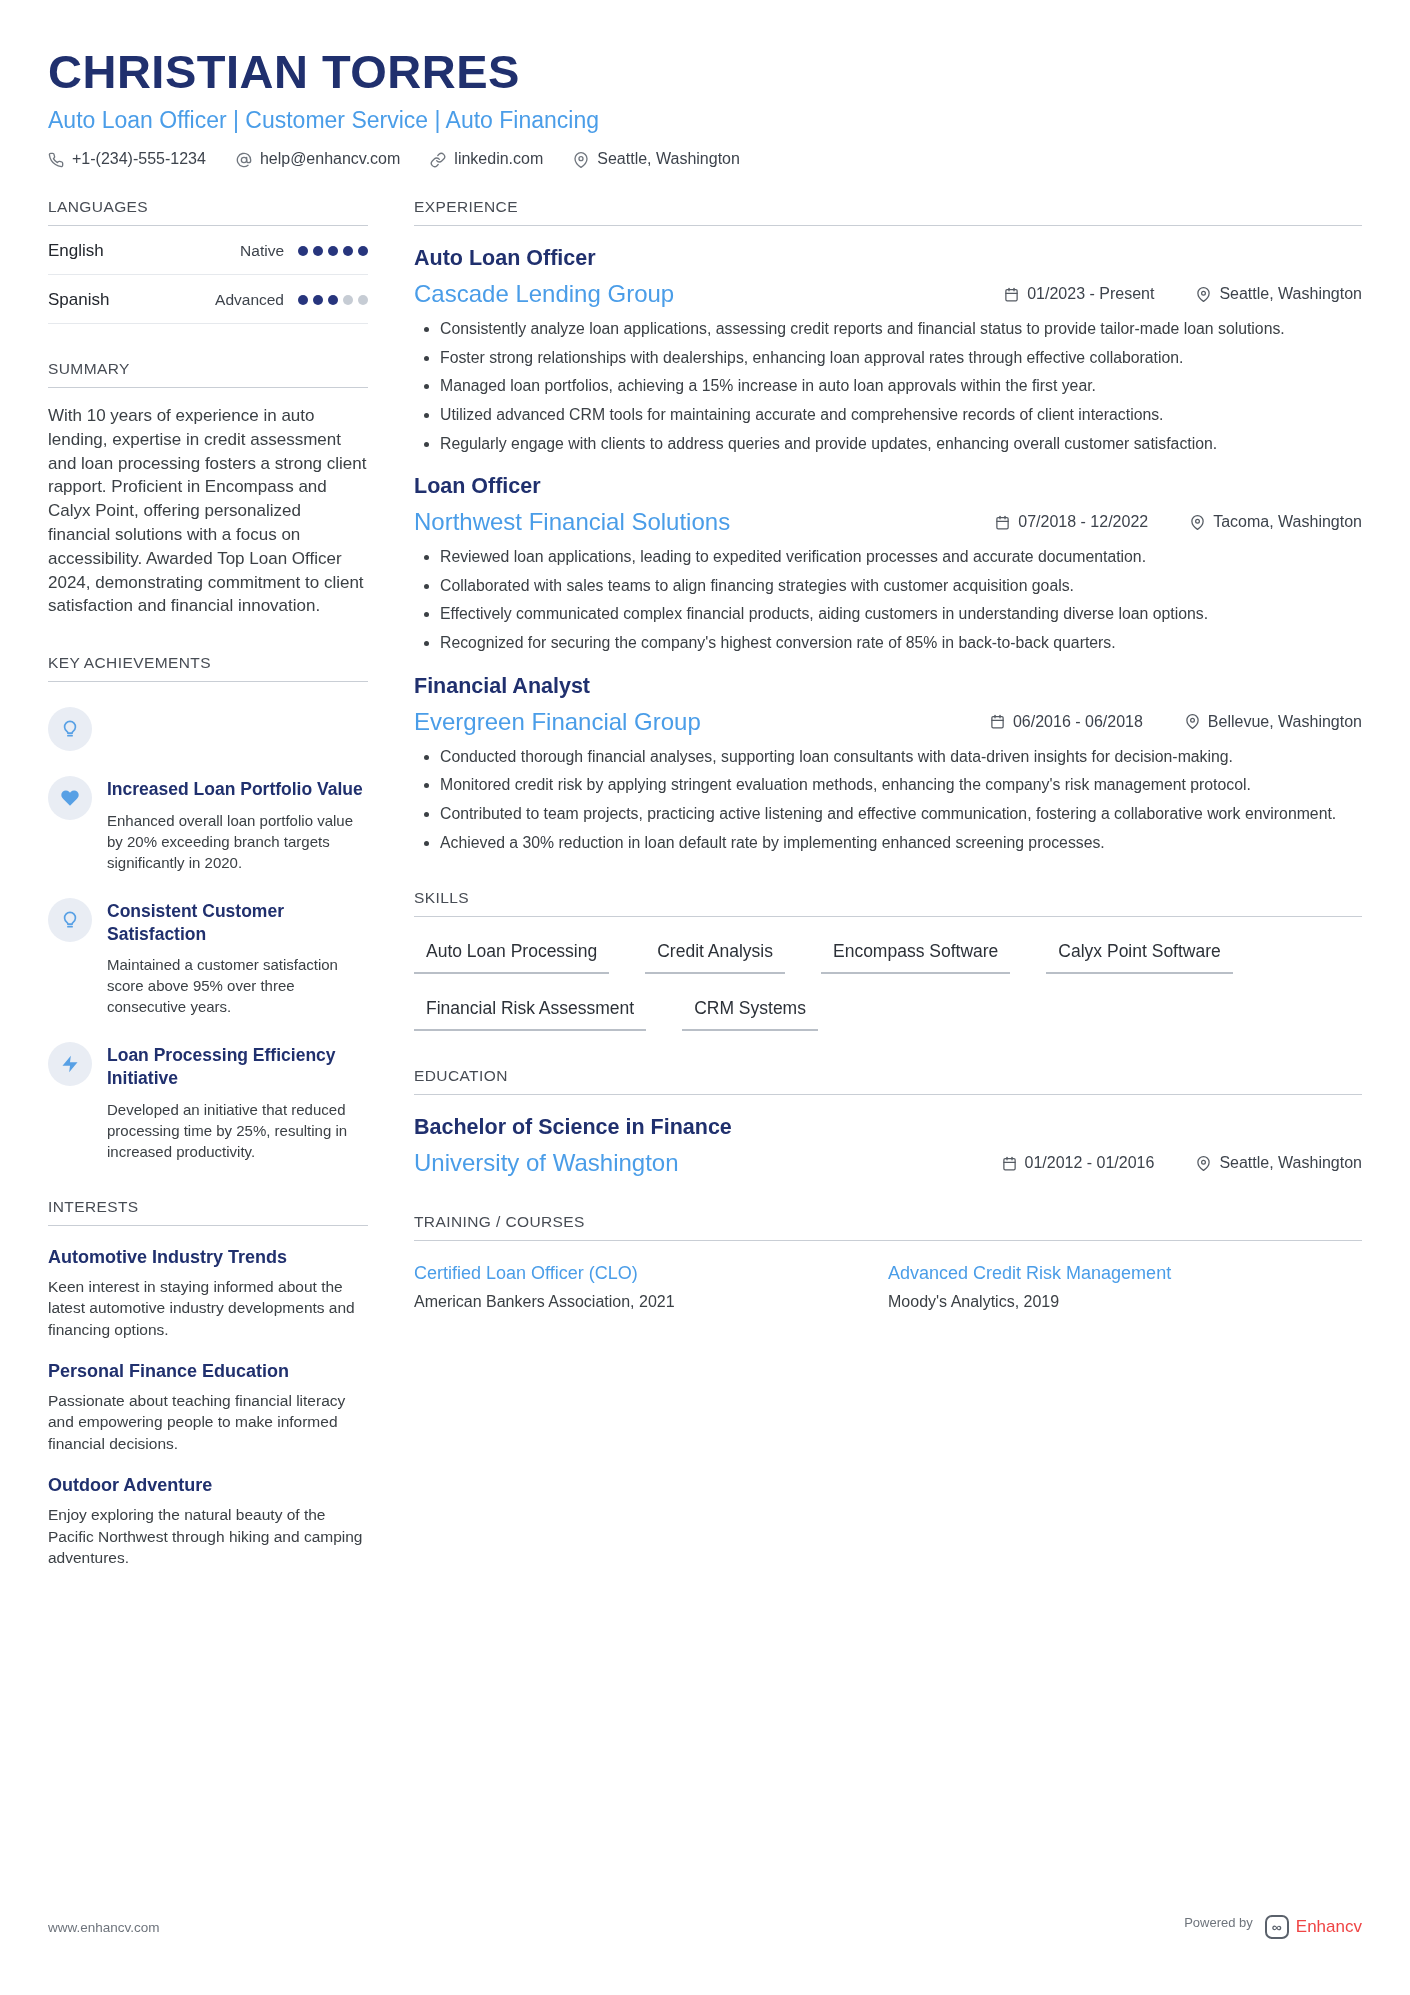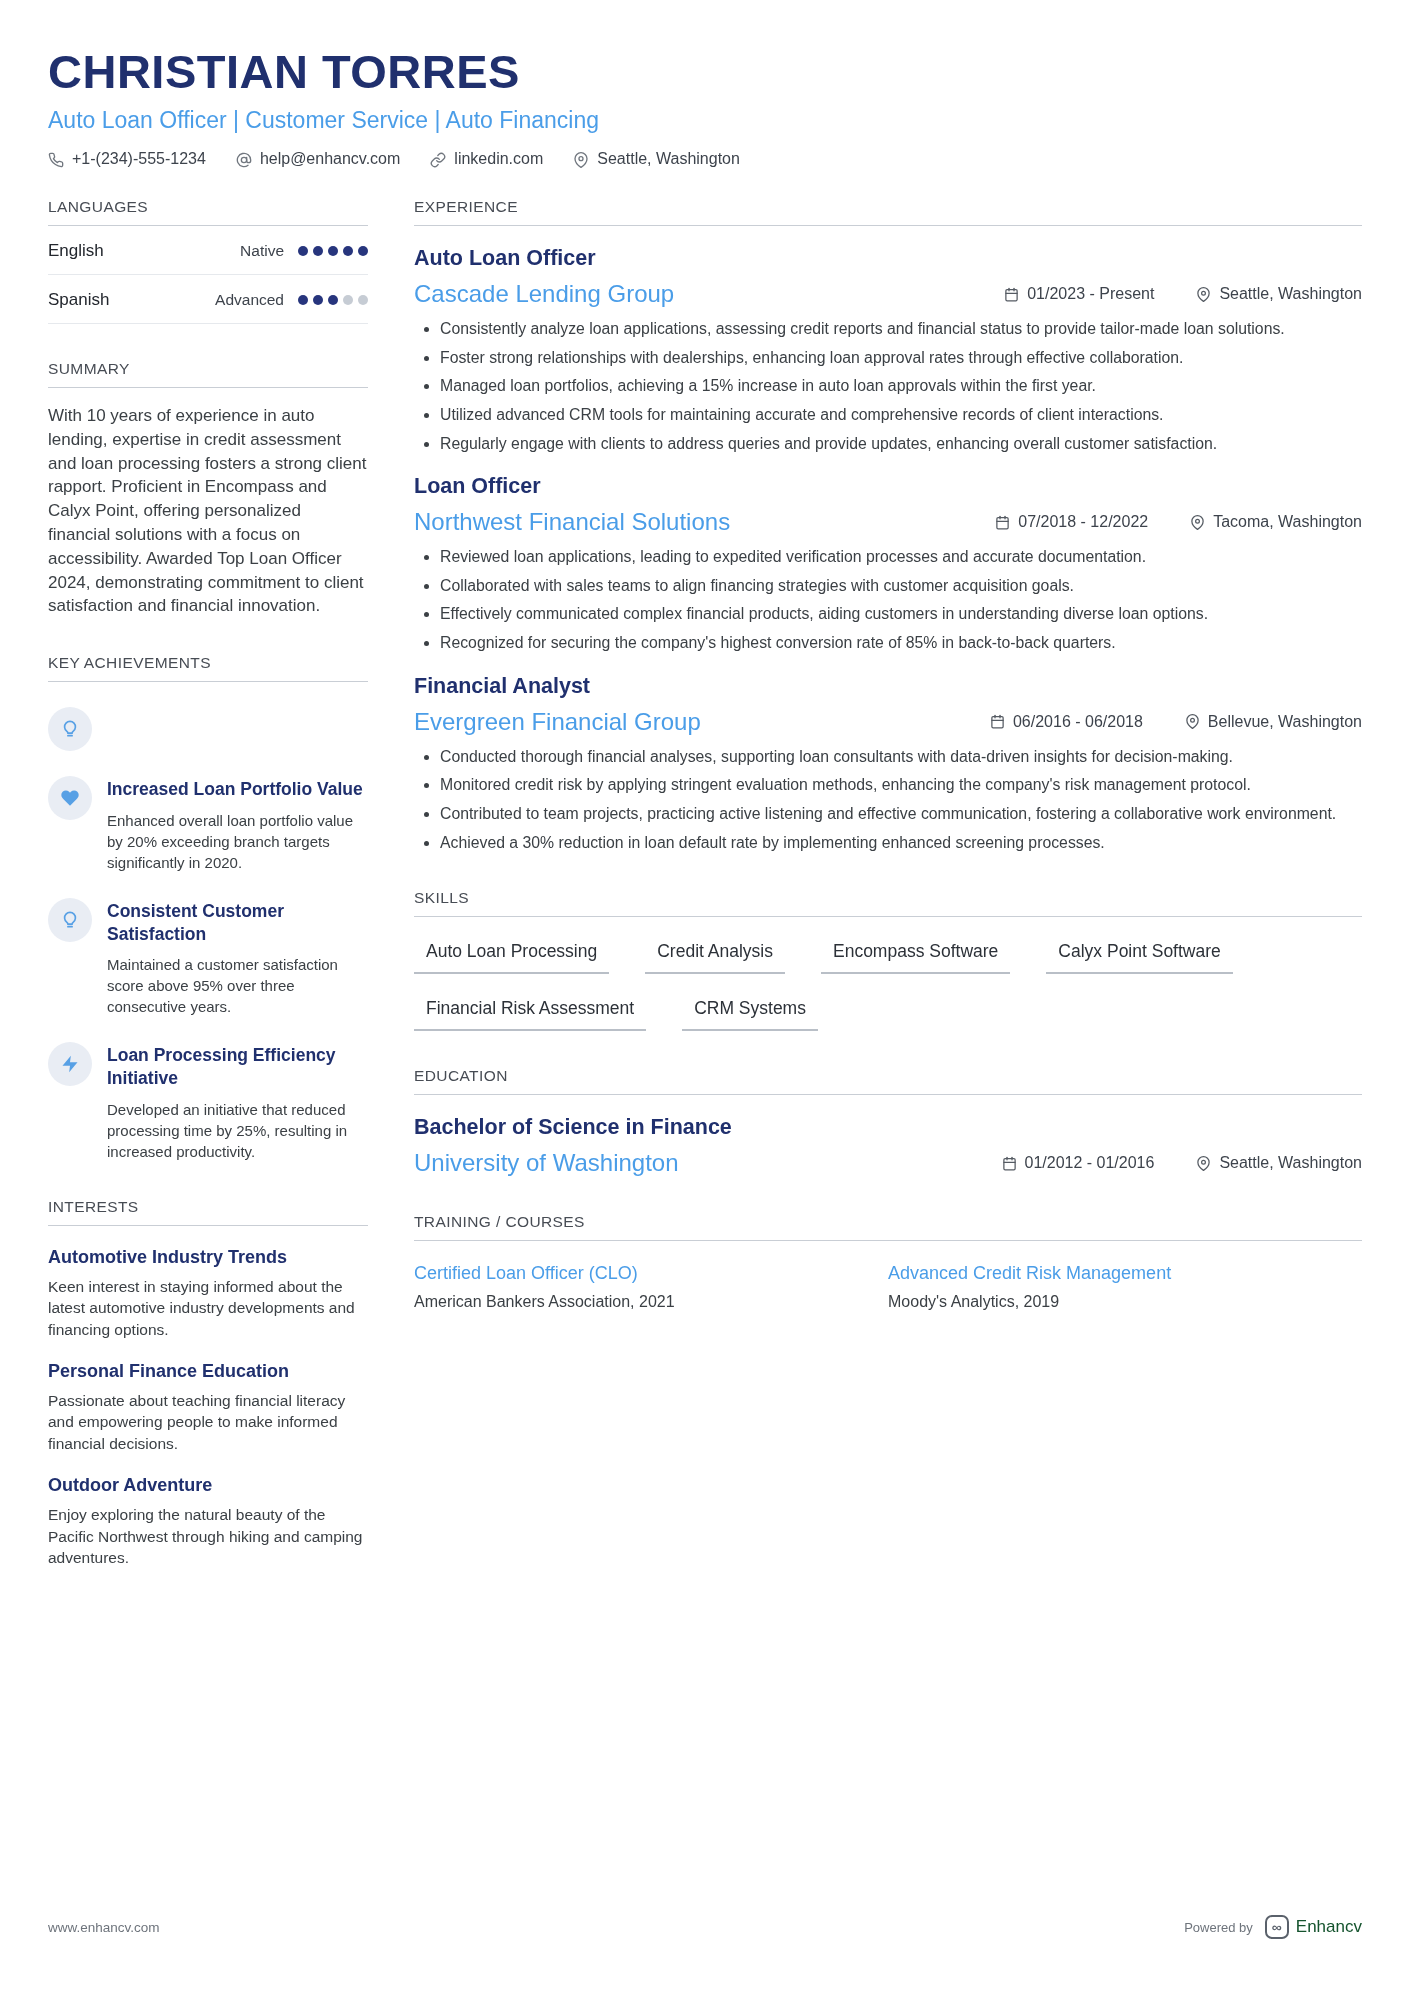--- a/index.html
+++ b/index.html
@@ -81,25 +81,25 @@
 
   
   .courses{display:flex;margin-top:22px;}
   .course{flex:1;min-width:0;}
   .course-title{margin:0;font-size:18px;font-weight:500;color:var(--accent-blue);}
   .course-sub{margin:9px 0 0;font-size:16px;color:var(--body-text);}
 
   
   .footer{position:absolute;left:48px;right:48px;bottom:56px;display:flex;justify-content:space-between;align-items:center;}
   .site{font-size:13.5px;color:var(--footer-text);}
-  .powered{display:flex;align-items:center;gap:12px;}
+  .powered{display:flex;gap:12px;}
   .powered-label{font-size:13px;color:var(--footer-text);}
   .brand{display:inline-flex;align-items:center;gap:7px;color:#5a616b;}
   .brand-box{width:24px;height:24px;border:2px solid #5a616b;border-radius:7px;display:inline-flex;align-items:center;justify-content:center;font-size:14px;font-weight:700;line-height:1;}
-  .brand-text{font-size:17px;font-weight:500;color:#14532d;}
+  .brand-text{font-size:17px;font-weight:500;color:#ef4444;}
 </style>
 </head>
 <body>
 
 <div class="page">
 
   <header>
     <h1 class="name">CHRISTIAN TORRES</h1>
     <div class="subtitle">Auto Loan Officer | Customer Service | Auto Financing</div>
     <div class="contacts">

